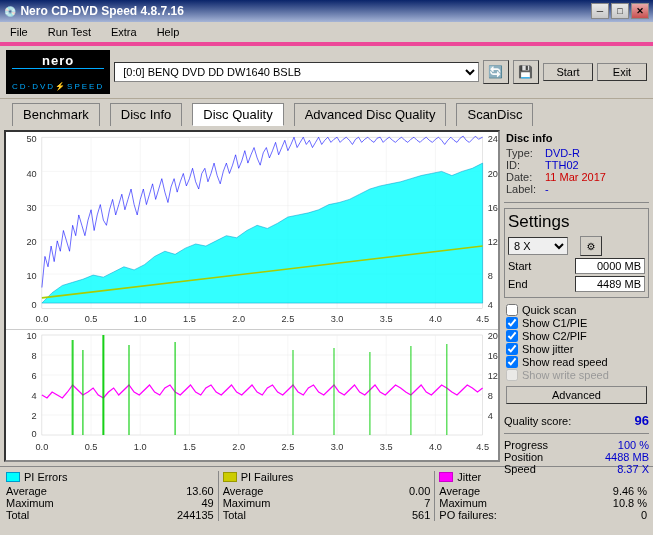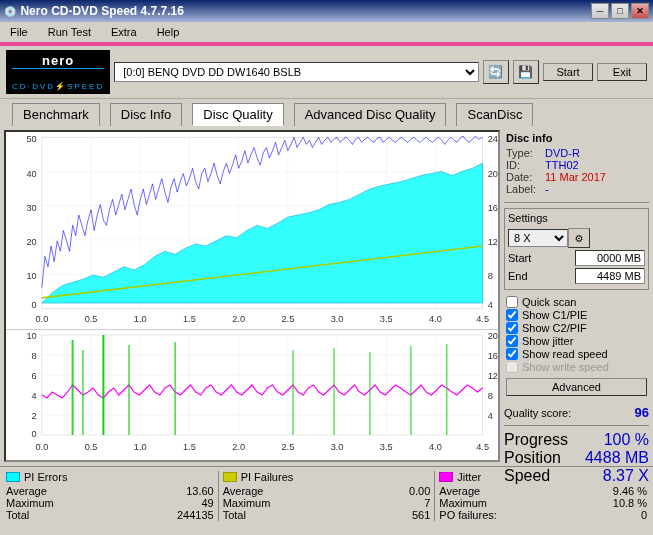--- a/index.html
+++ b/index.html
@@ -26,50 +26,50 @@
     .toolbar-icon-btn { width: 26px; height: 24px; background: #d4d0c8; border: 1px outset #888; display: flex; align-items: center; justify-content: center; cursor: pointer; font-size: 12px; }
     .tab { padding: 3px 10px; background: #d4d0c8; border: 1px solid #888; border-bottom: none; cursor: pointer; font-size: 13px; margin-left: 8px; }
     .tab.active { background: white; border-bottom: 1px solid white; z-index: 1; }
     
     
     .right-panel { width: 145px; display: flex; flex-direction: column; gap: 3px; font-size: 11px; }
     .info-row { display: flex; gap: 4px; }
     .info-key { color: #333; min-width: 35px; }
     .info-val { color: #0000cc; font-weight: normal; }
     .info-val.red { color: #cc0000; }
-    .settings-title { font-size: 11px; margin-bottom: 4px; }
-    .speed-row { display: flex; gap: 0; align-items: center; }
+    .settings-title { font-size: 17px; margin-bottom: 4px; }
+    .speed-row { display: flex; gap: 12px; align-items: center; }
     .speed-select { width: 60px; border: 1px inset #888; padding: 1px; font-size: 11px; }
     .mb-row { display: flex; justify-content: space-between; align-items: center; margin: 2px 0; }
     .mb-input { width: 70px; border: 1px inset #888; text-align: right; padding: 1px 3px; font-size: 11px; }
     
     .checkbox-row { display: flex; align-items: center; gap: 4px; margin: 1px 0; }
     .checkbox-row input { width: 12px; height: 12px; }
     .checkbox-row label { font-size: 11px; }
     .checkbox-row.disabled label { color: #999; }
     
     .advanced-btn { width: 100%; padding: 2px; background: #d4d0c8; border: 1px outset #888; font-size: 11px; cursor: pointer; margin-top: 4px; }
     
     .quality-row { display: flex; justify-content: space-between; align-items: center; margin-top: 4px; }
     .quality-label { font-size: 11px; }
     .quality-val { color: #0000cc; font-weight: bold; font-size: 13px; }
-    .progress-row { display: flex; justify-content: space-between; font-size: 16px; }
+    .progress-row { display: flex; justify-content: space-between; font-size: 11px; }
     
     
     svg { width: 100%; height: 100%; }
     
     .divider { border: none; border-top: 1px solid #888; margin: 2px 0; }
   </style>
 </head>
 <body>
 
 <div class="title-bar">
   <div class="title-bar-left">
     <span style="font-size:10px;">💿</span>
-    <span>Nero CD-DVD Speed 4.7.7.16</span>
+    <span>Nero CD-DVD Speed 4.8.7.16</span>
   </div>
   <div class="title-bar-controls">
     <div class="title-btn">─</div>
     <div class="title-btn">□</div>
     <div class="title-btn close">✕</div>
   </div>
 </div>
 
 <div class="menu-bar">
   <span class="menu-item">File</span>

